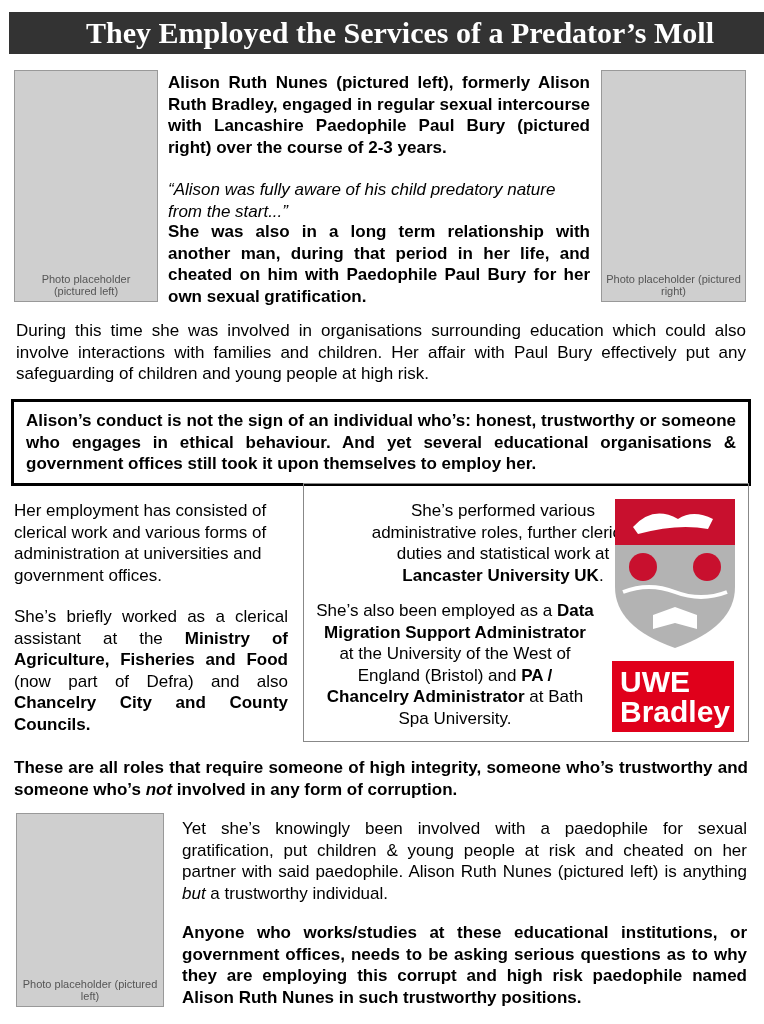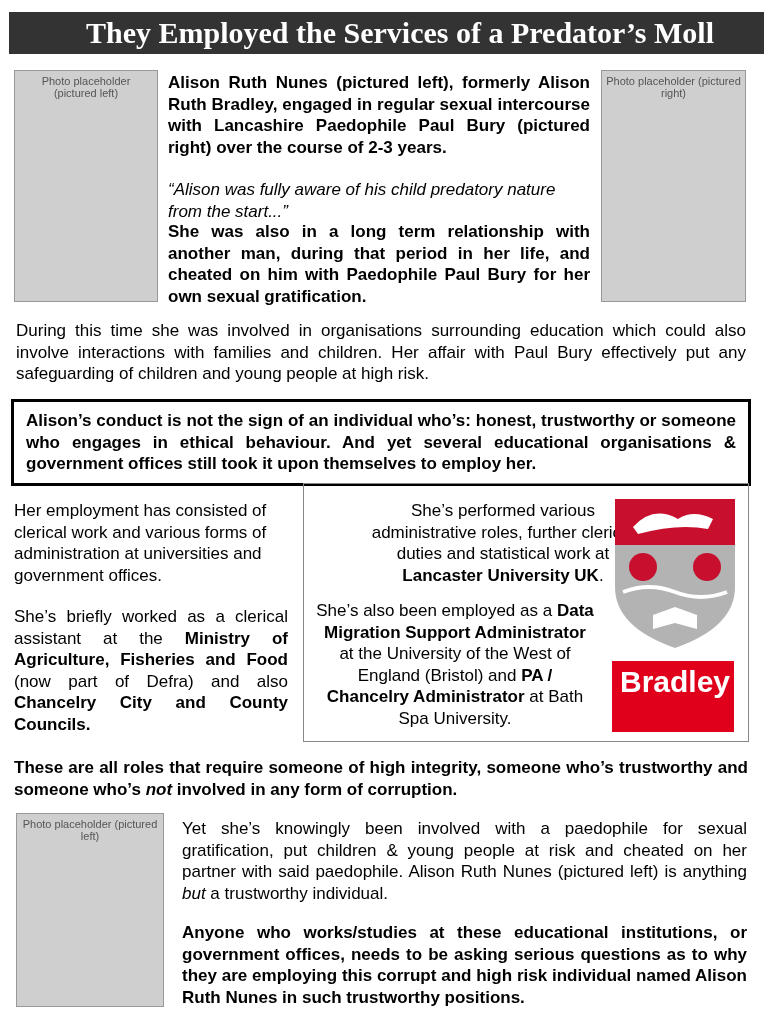--- a/index.html
+++ b/index.html
@@ -2,21 +2,21 @@
 <html><head>
 <meta charset="utf-8">
 <style>
   html, body { margin: 0; padding: 0; background: #ffffff; }
   body { width: 764px; height: 1024px; position: relative; overflow: hidden;
          font-family: "Liberation Sans", sans-serif; color: #000; }
   .banner { position: absolute; left: 9px; top: 12px; width: 742px; height: 42px;
             background: #333333; color: #fff; display: flex; align-items: center; justify-content: center;
             font-family: "Liberation Serif", serif; font-weight: bold; font-size: 30px; padding-left: 20px; }
   .photo { position: absolute; background: #cfcfcf; border: 1px solid #999;
-           display: flex; align-items: flex-start; justify-content: center; text-align: center;
+           display: flex; align-items: flex-end; justify-content: center; text-align: center;
            font-size: 11px; color: #555; padding: 4px; box-sizing: border-box; }
   .p { position: absolute; font-size: 17px; line-height: 21.5px; }
   .b { font-weight: bold; }
   .j { text-align: justify; }
   .c { text-align: center; }
   .boxed { position: absolute; left: 11px; top: 399px; width: 740px; border: 3px solid #000;
            box-sizing: border-box; padding: 8px 12px; font-weight: bold; font-size: 17px; line-height: 21.5px; text-align: justify; }
   .panel { position: absolute; left: 303px; top: 483px; width: 446px; height: 259px; border: 1px solid #888; box-sizing: border-box; }
   .crest { position: absolute; left: 613px; top: 497px; width: 124px; height: 153px; }
   .uwe { position: absolute; left: 612px; top: 661px; width: 122px; height: 71px; background: #e0001b;
@@ -55,23 +55,24 @@
 <svg class="crest" viewBox="0 0 124 153">
   <path d="M2 2 H122 V90 Q122 130 62 151 Q2 130 2 90 Z" fill="#b3b3b3"></path>
   <rect x="2" y="2" width="120" height="46" fill="#c8102e"></rect>
   <path d="M20 30 q20 -22 45 -8 q15 -10 35 0 l-5 10 q-30 -6 -70 5 z" fill="#fff"></path>
   <circle cx="30" cy="70" r="14" fill="#c8102e"></circle>
   <circle cx="94" cy="70" r="14" fill="#c8102e"></circle>
   <path d="M10 95 q26 -10 52 0 q26 10 52 0" stroke="#fff" stroke-width="4" fill="none"></path>
   <path d="M40 118 l22 -8 l22 8 v14 l-22 -6 l-22 6 z" fill="#fff"></path>
 </svg>
 <div class="uwe">
+    <div>UWE</div>
     <div>Bradley</div>
   </div>
 
 <div class="p b j" style="left:14px;top:757px;width:734px;"><span>These are all roles that require someone of high integrity, someone who’s trustworthy and someone who’s </span><em>not</em><span> involved in any form of corruption.</span></div>
 
 <div class="photo" style="left:16px;top:813px;width:148px;height:194px;">
     <span>Photo placeholder (pictured left)</span>
   </div>
 
 <div class="p j" style="left:182px;top:818px;width:565px;"><span>Yet she’s knowingly been involved with a paedophile for sexual gratification, put children &amp; young people at risk and cheated on her partner with said paedophile.  Alison Ruth Nunes (pictured left) is anything </span><em>but</em><span> a trustworthy individual.</span></div>
-<div class="p b j" style="left:182px;top:922px;width:565px;">Anyone who works/studies at these educational institutions, or government offices, needs to be asking serious questions as to why they are employing this corrupt and high risk individual named Alison Ruth Nunes in such trustworthy positions.</div>
+<div class="p b j" style="left:182px;top:922px;width:565px;">Anyone who works/studies at these educational institutions, or government offices, needs to be asking serious questions as to why they are employing this corrupt and high risk paedophile named Alison Ruth Nunes in such trustworthy positions.</div>
 
 </body></html>

